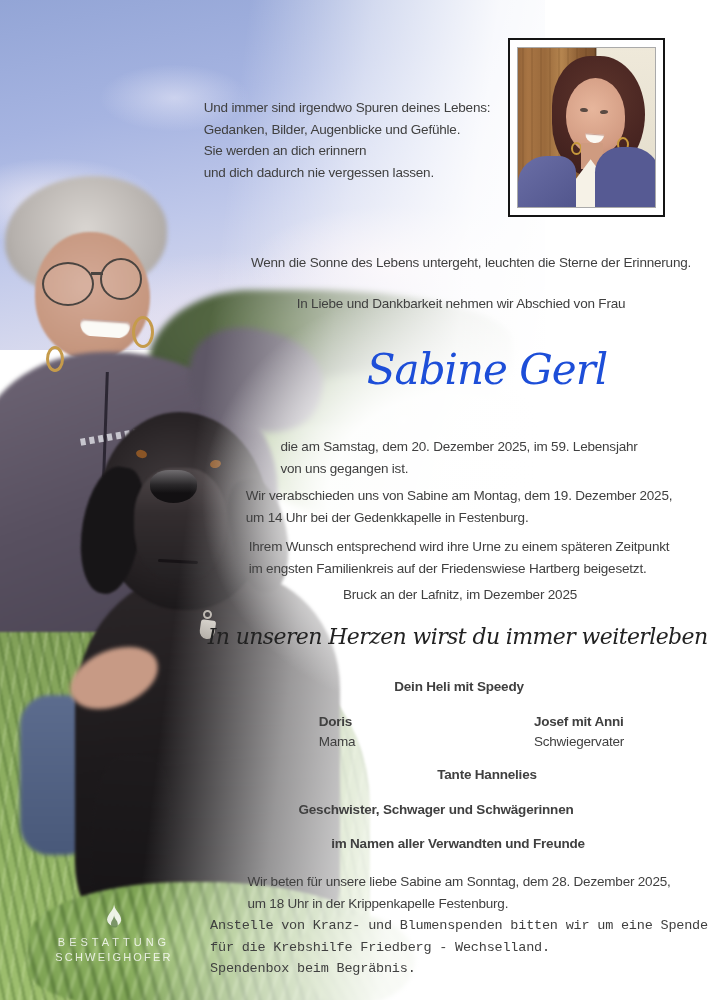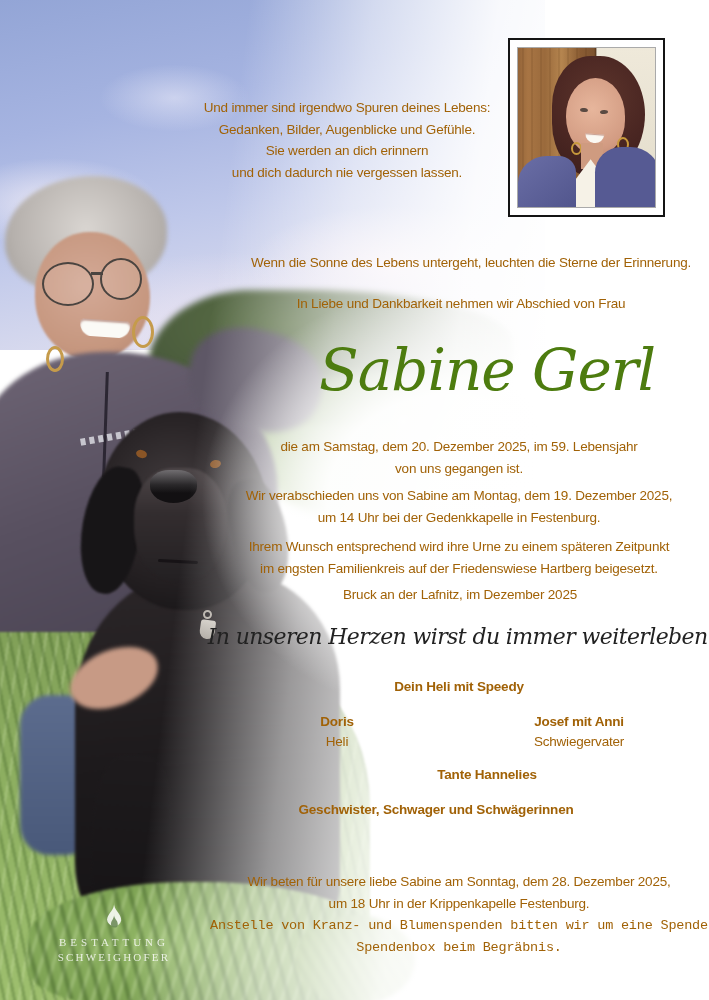--- a/index.html
+++ b/index.html
@@ -150,21 +150,21 @@
   .white-fade {
     inset:0;
     background:
       radial-gradient(ellipse 340px 300px at 63% 50%, rgba(255,255,255,.95) 35%, rgba(255,255,255,0) 72%),
       linear-gradient(97deg, rgba(255,255,255,0) 30%, rgba(255,255,255,.55) 45%, rgba(255,255,255,.92) 60%, #ffffff 72%);
   }
 
   
   .watermark {
     position:absolute; left:38px; top:902px; width:152px; text-align:center;
-    color:rgba(255,255,255,.80); font-family:Liberation Serif, serif;
+    color:rgba(255,255,255,.80); font-family:Liberation Sans, sans-serif;
   }
   .watermark .wm-line1 { font-size:11px; letter-spacing:4px; line-height:15px; }
   .watermark .wm-line2 { font-size:11px; letter-spacing:2.2px; line-height:15px; }
 
   
   .portrait {
     position:absolute; left:508px; top:38px; width:157px; height:179px;
     background:#ffffff; border:2px solid #141414; padding:7px;
   }
   .pphoto { position:relative; width:100%; height:100%; overflow:hidden; border:1px solid #aaa; background:#e9e3d3; }
@@ -195,30 +195,30 @@
   .p-earR { left:72%; top:56%; width:12px; height:15px; border:2px solid #c89a3c; border-radius:50%; }
   .p-collar { left:27%; bottom:0; width:52%; height:30%; background:#f6f2e7;
     clip-path: polygon(50% 0, 100% 100%, 0 100%); }
   .p-neck { left:46%; top:60%; width:16%; height:16%; background:#cf9b80; }
   .p-cardL { left:0; bottom:-2%; width:42%; height:34%; background:linear-gradient(140deg, #6a6ea6, #51558c);
     border-radius:50% 30% 0 0; }
   .p-cardR { right:-4%; bottom:-2%; width:48%; height:40%; background:#565a93; border-radius:40% 45% 0 0; }
 
   
   .txt {
-    position:absolute; transform:translateX(-50%); text-align:center;
-    color:#a16207; font-size:13.5px; letter-spacing:-0.2px; line-height:21.5px;
+    position:absolute; transform:translateX(-50%); 
+    color:#404040; font-size:13.5px; letter-spacing:-0.2px; line-height:21.5px;
     white-space:nowrap;
   }
   .txt .ln { white-space:nowrap; }
   .b { font-weight:700; }
   .name-script {
     position:absolute; transform:translateX(-50%); white-space:nowrap;
     font-family:"DejaVu Serif", serif; font-style:italic; font-weight:400;
-    color:#4d7c0f; font-size:58px; line-height:90px; letter-spacing:-1px;
+    color:#1d4ed8; font-size:42px; line-height:90px; letter-spacing:-1px;
   }
   .hearts-script {
     position:absolute; transform:translateX(-50%); white-space:nowrap;
     font-family:"DejaVu Serif", serif; font-style:italic;
     color:#222; font-size:22px; letter-spacing:-0.6px; line-height:34px;
   }
   .col { line-height:20px; }
 </style>
 </head>
 <body>
@@ -319,36 +319,38 @@
   </div>
 
   <div class="txt" style="left:460px; top:584px;">Bruck an der Lafnitz, im Dezember 2025</div>
 
   <div class="hearts-script" style="left:461px; top:620px;">In unseren Herzen wirst du immer weiterleben:</div>
 
   <div class="txt b" style="left:459px; top:676px;">Dein Heli mit Speedy</div>
 
   <div class="txt col" style="left:337px; top:712px;">
     <div class="ln b">Doris</div>
-    <div class="ln">Heli</div>
+    <div class="ln">Mama</div>
   </div>
 
   <div class="txt col" style="left:579px; top:712px;">
     <div class="ln b">Josef mit Anni</div>
     <div class="ln">Schwiegervater</div>
   </div>
 
   <div class="txt b" style="left:459px; top:764px;margin-left:28px;">Tante Hannelies</div>
 
   <div class="txt b" style="left:436px; top:799px;">Geschwister, Schwager und Schwägerinnen</div>
 
+  <div class="txt b" style="left:458px; top:833px;">im Namen aller Verwandten und Freunde</div>
 
   <div class="txt" style="left:459px; top:871px;">
     <div class="ln">Wir beten für unsere liebe Sabine am Sonntag, dem 28. Dezember 2025,</div>
     <div class="ln">um 18 Uhr in der Krippenkapelle Festenburg.</div>
   </div>
 
   <div class="txt" style="left:459px; top:915px;font-family:Liberation Mono, monospace;">
     <div class="ln">Anstelle von Kranz- und Blumenspenden bitten wir um eine Spende</div>
+    <div class="ln">für die Krebshilfe Friedberg - Wechselland.</div>
     <div class="ln">Spendenbox beim Begräbnis.</div>
   </div>
 
 </div>
 
 </body></html>

